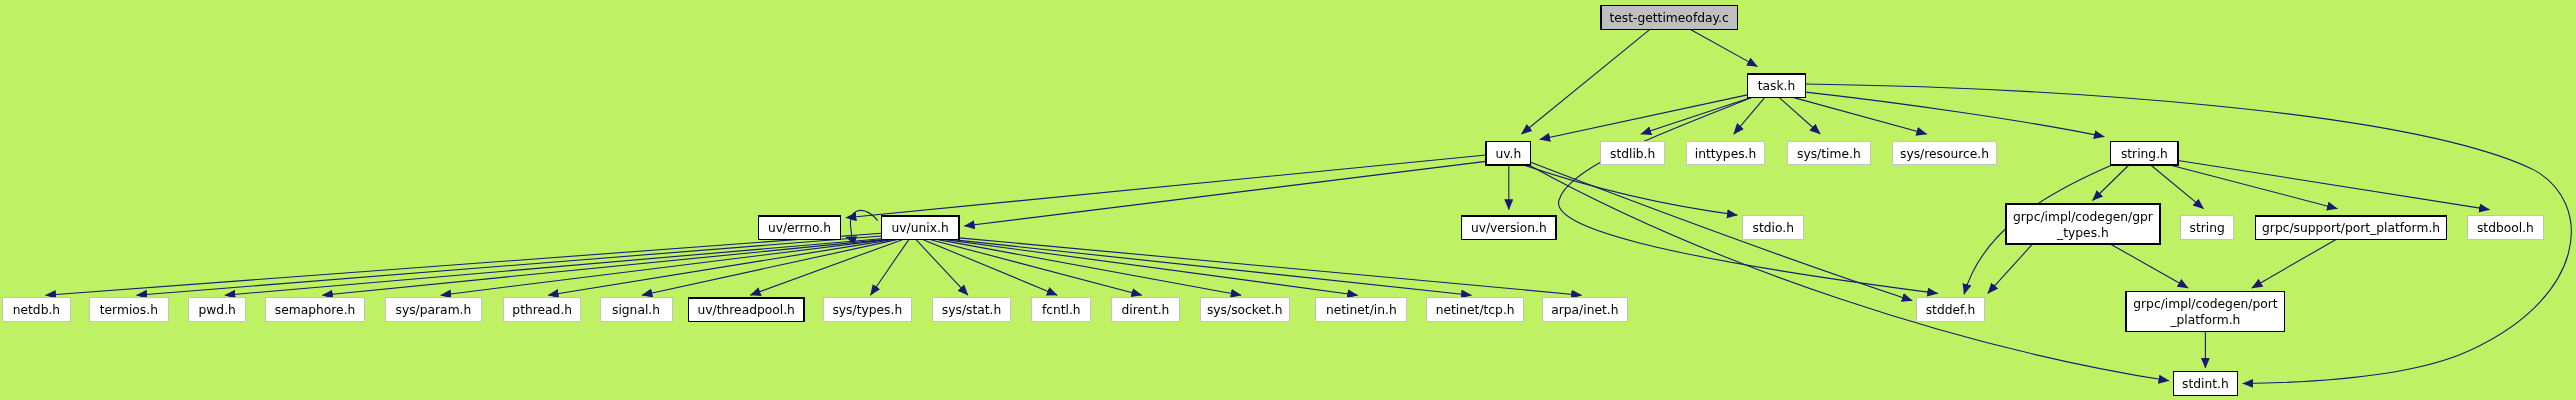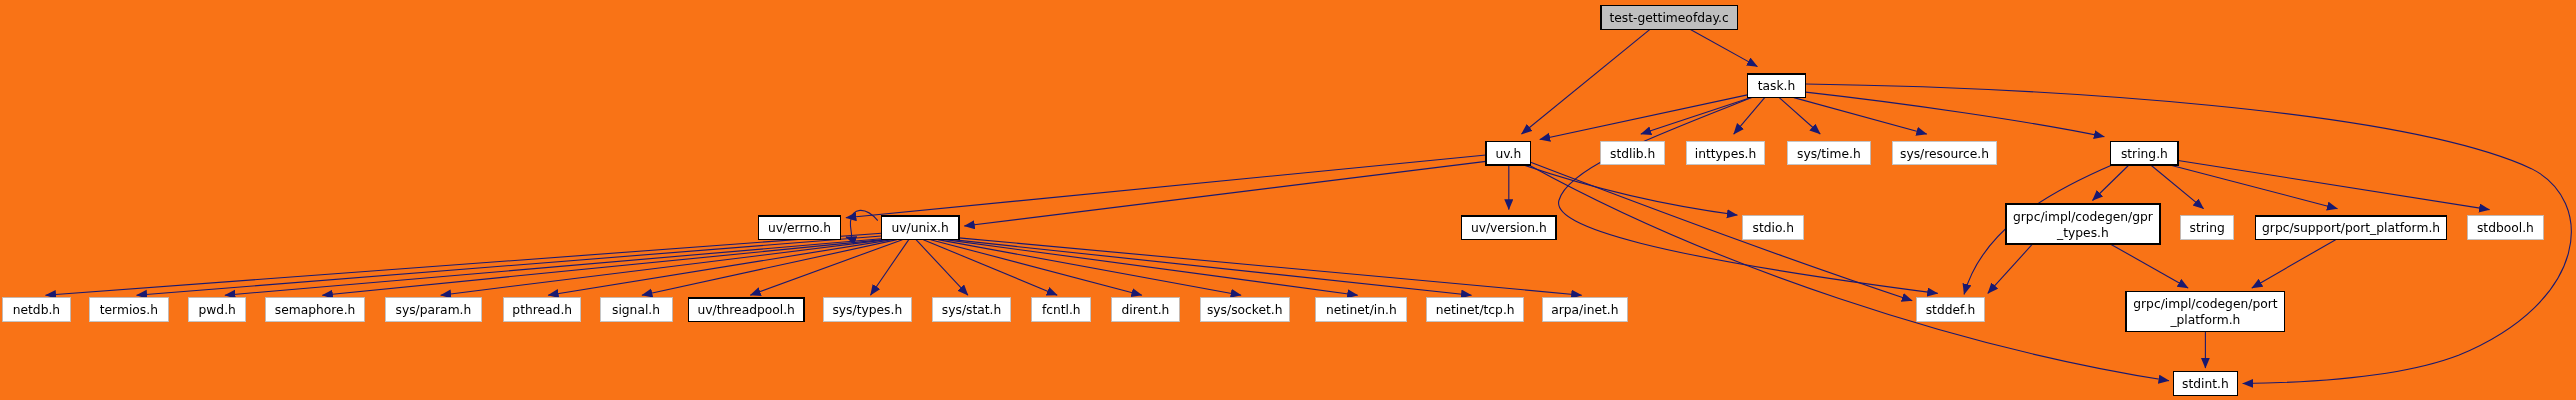--- a/index.html
+++ b/index.html
@@ -1,17 +1,17 @@
 <!DOCTYPE html>
 <html style="font-size:14.6px"><head>
 <meta charset="utf-8">
 <style>
   html,body{margin:0;padding:0;background:#ffffff;}
   body{font-family:"DejaVu Sans","Liberation Sans",sans-serif;}
-  #graph-wrap{position:relative;width:2576px;height:401px;background:#f97316;overflow:hidden;}
+  #graph-wrap{position:relative;width:2576px;height:401px;background:#bef264;overflow:hidden;}
   svg text{font-family:"DejaVu Sans","Liberation Sans",sans-serif;font-size:13.5px;fill:#000000;}
   svg .node-rect{shape-rendering:crispEdges;}
 </style>
 </head>
 <body>
 
 <div id="graph-wrap">
   <svg id="graph-svg" xmlns="http://www.w3.org/2000/svg" width="2576" height="401" viewBox="0 0 2829 440">
       <defs>
         <marker id="arrowhead" markerWidth="13" markerHeight="11" refX="11.5" refY="5" orient="auto" markerUnits="userSpaceOnUse">

